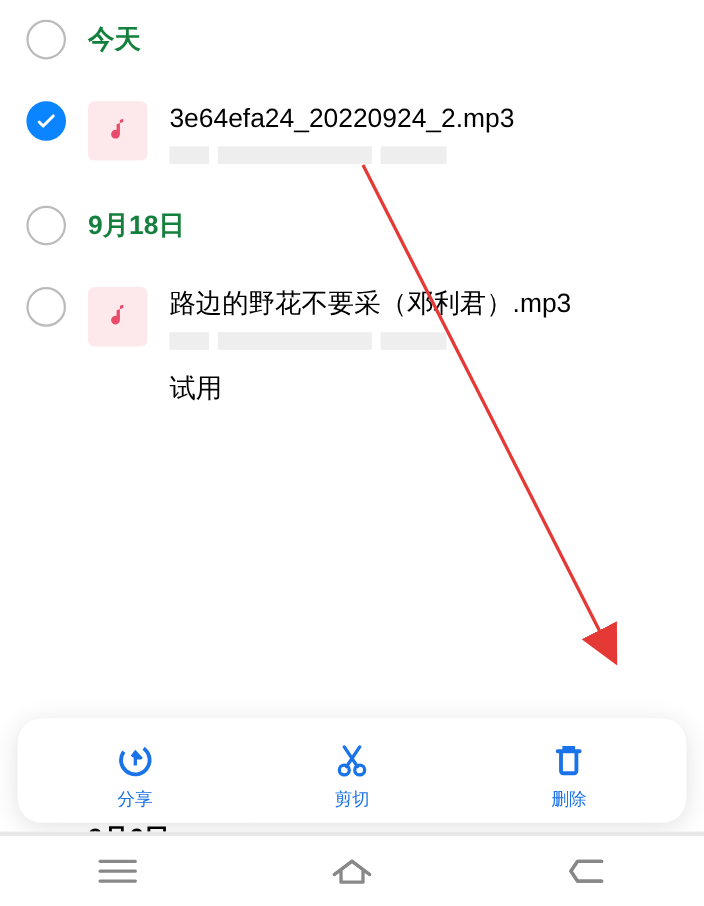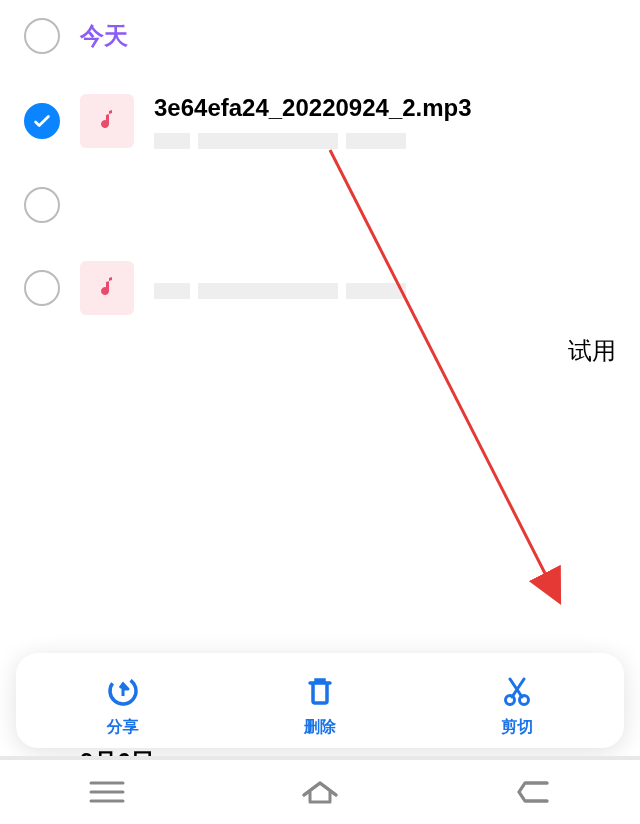--- a/index.html
+++ b/index.html
@@ -7,24 +7,22 @@
       width: 640px;
       height: 824px;
       background: #fff;
       font-family: -apple-system, BlinkMacSystemFont, "Segoe UI", sans-serif;
       position: relative;
       overflow: hidden;
     }
     .list { padding-top: 0; }
     .row {
       display: flex;
-      align-items: center;
       padding: 20px 24px;
       gap: 20px;
-      font-weight: bold;
     }
     .section-row {
       display: flex;
       align-items: center;
       padding: 18px 24px;
       gap: 20px;
     }
     .checkbox {
       width: 36px;
       height: 36px;
@@ -36,21 +34,21 @@
       background: #0a84ff;
       border-color: #0a84ff;
       display: flex;
       align-items: center;
       justify-content: center;
     }
     .checkbox.checked svg { width: 22px; height: 22px; }
     .section-title {
       font-size: 24px;
       font-weight: 700;
-      color: #8b5cf6;
+      color: #15803d;
     }
     .file-icon {
       width: 54px;
       height: 54px;
       background: #fde8ec;
       border-radius: 6px;
       display: flex;
       align-items: center;
       justify-content: center;
       flex-shrink: 0;
@@ -103,21 +101,20 @@
       width: 40px;
       height: 40px;
       display: flex;
       align-items: center;
       justify-content: center;
     }
     .action-btn .icon-wrap svg { width: 36px; height: 36px; }
     .action-label {
       font-size: 16px;
       color: #1a73e8;
-      font-weight: bold;
     }
     .navbar {
       position: absolute;
       bottom: 0;
       left: 0;
       right: 0;
       height: 68px;
       border-top: 4px solid #e8e8e8;
       display: flex;
       align-items: center;
@@ -145,21 +142,20 @@
       color: #000;
       margin-top: 0;
     }
     .section2-partial {
       display: flex;
       align-items: flex-start;
       padding: 0 24px 0 24px;
       gap: 20px;
       height: 28px;
       overflow: hidden;
-      justify-content: flex-end;
     }
   </style>
 </head>
 <body>
 
 <div class="list">
 
   <div class="section-row">
     <div class="checkbox"></div>
     <span class="section-title">今天</span>
@@ -181,30 +177,32 @@
       <div class="file-meta">
         <div class="meta-block w1"></div>
         <div class="meta-block w2"></div>
         <div class="meta-block w3"></div>
       </div>
     </div>
   </div>
 
   <div class="section-row">
     <div class="checkbox"></div>
+    <span class="section-title">9月18日</span>
   </div>
 
   <div class="row">
     <div class="checkbox"></div>
     <div class="file-icon">
       <svg viewBox="0 0 24 30">
           <path d="M14 4v14a4 4 0 1 1-3-3.87V9l6-2V4l-3 1z" fill="#e94b6a"></path>
         </svg>
     </div>
     <div class="file-info">
+      <span class="file-name">路边的野花不要采（邓利君）.mp3</span>
       <div class="file-meta">
         <div class="meta-block w1"></div>
         <div class="meta-block w2"></div>
         <div class="meta-block w3"></div>
       </div>
     </div>
   </div>
 
 
   <div class="section2-partial">
@@ -227,34 +225,34 @@
           <circle cx="18" cy="18" r="13" stroke="#1a73e8" stroke-width="3.5" fill="none" stroke-dasharray="60 20" transform="rotate(-50 18 18)"></circle>
           <path d="M18 11l5 5-5 0 0-5z M18 11v12" stroke="#1a73e8" stroke-width="3" fill="#1a73e8" stroke-linejoin="round"></path>
           <path d="M15 15l3-4 3 4" stroke="#1a73e8" stroke-width="3" fill="none"></path>
         </svg>
     </div>
     <span class="action-label">分享</span>
   </div>
   <div class="action-btn">
     <div class="icon-wrap">
       <svg viewBox="0 0 36 36">
-          <path d="M8 10h20M14 10V7h8v3M11 10v18a2 2 0 002 2h10a2 2 0 002-2V10" stroke="#1a73e8" stroke-width="3.5" fill="none" stroke-linecap="round"></path>
-        </svg>
-    </div>
-    <span class="action-label">删除</span>
+          <circle cx="11" cy="27" r="4.5" stroke="#1a73e8" stroke-width="3" fill="none"></circle>
+          <circle cx="25" cy="27" r="4.5" stroke="#1a73e8" stroke-width="3" fill="none"></circle>
+          <path d="M13 24L25 6M23 24L11 6" stroke="#1a73e8" stroke-width="3" stroke-linecap="round"></path>
+        </svg>
+    </div>
+    <span class="action-label">剪切</span>
   </div>
   <div class="action-btn">
     <div class="icon-wrap">
       <svg viewBox="0 0 36 36">
-          <circle cx="11" cy="27" r="4.5" stroke="#1a73e8" stroke-width="3" fill="none"></circle>
-          <circle cx="25" cy="27" r="4.5" stroke="#1a73e8" stroke-width="3" fill="none"></circle>
-          <path d="M13 24L25 6M23 24L11 6" stroke="#1a73e8" stroke-width="3" stroke-linecap="round"></path>
-        </svg>
-    </div>
-    <span class="action-label">剪切</span>
+          <path d="M8 10h20M14 10V7h8v3M11 10v18a2 2 0 002 2h10a2 2 0 002-2V10" stroke="#1a73e8" stroke-width="3.5" fill="none" stroke-linecap="round"></path>
+        </svg>
+    </div>
+    <span class="action-label">删除</span>
   </div>
 </div>
 
 <svg class="arrow-annotation" viewBox="0 0 260 470">
   <defs>
     <marker id="ah" markerWidth="12" markerHeight="12" refX="9" refY="6" orient="auto">
       <path d="M0,0 L12,6 L0,12 z" fill="#e53935"></path>
     </marker>
   </defs>
   <line x1="5" y1="5" x2="232" y2="452" stroke="#e53935" stroke-width="3" marker-end="url(#ah)"></line>

